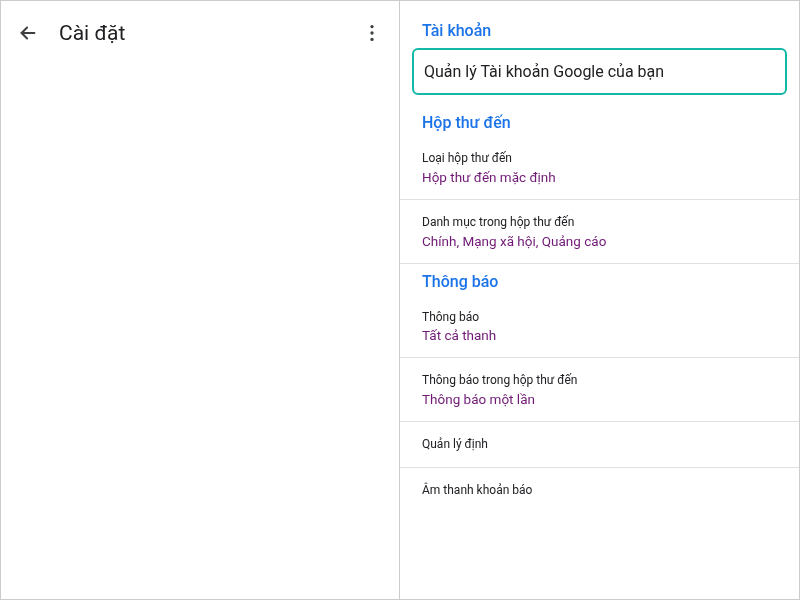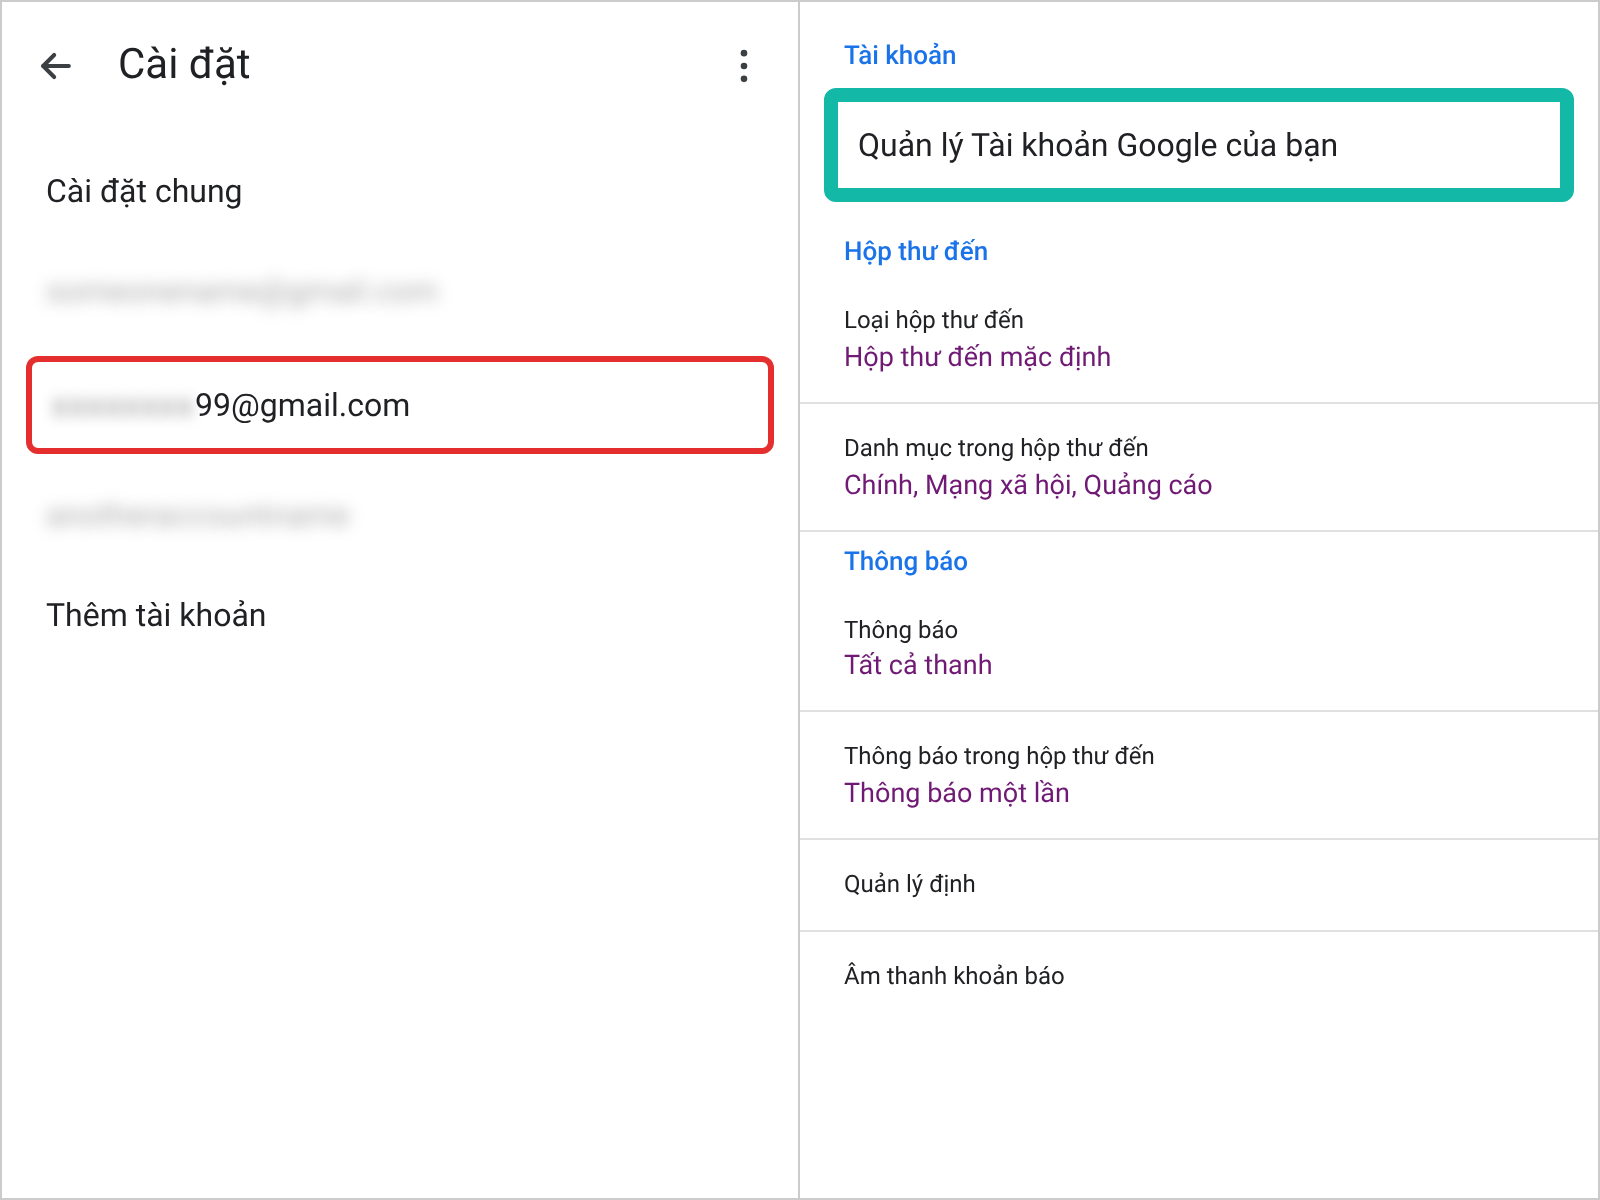--- a/index.html
+++ b/index.html
@@ -77,42 +77,42 @@
       color: transparent;
       text-shadow: 0 0 7px rgba(0,0,0,0.45);
       letter-spacing: 1px;
     }
 
     .right-content {
       padding-top: 12px;
     }
     .section-label {
       color: #1a73e8;
-      font-size: 13px;
+      font-size: 16px;
       font-weight: 500;
       padding: 8px 22px 4px 22px;
     }
     .right-item {
       padding: 14px 22px;
       border-bottom: 1px solid #e0e0e0;
       cursor: pointer;
     }
     .right-item.noborder { border-bottom: none; }
     .right-item .primary {
       font-size: 12px;
       color: #202124;
       line-height: 1.4;
     }
     .right-item .secondary {
       font-size: 13.5px;
       color: #701a75;
       margin-top: 2px;
     }
     .highlight-right {
-      border: 7px solid #14b8a6;
+      border: 2px solid #14b8a6;
       border-radius: 6px;
       margin: 4px 12px 10px 12px;
     }
     .highlight-right .inner {
       padding: 12px 10px;
       font-size: 16px;
       color: #202124;
     }
   </style>
 </head>
@@ -129,40 +129,20 @@
     <span class="title-left">Cài đặt</span>
     <span class="more-icon">
       <svg viewBox="0 0 24 24" fill="#3c4043">
         <circle cx="12" cy="5" r="1.8"></circle>
           <circle cx="12" cy="12" r="1.8"></circle>
           <circle cx="12" cy="19" r="1.8"></circle>
       </svg>
     </span>
   </div>
 
-  <div class="left-content">
-    <div class="row">Cài đặt chung</div>
-
-    <div class="row plain">
-      <span class="blurred">someonename@gmail.com</span>
-    </div>
-
-    <div class="highlight-box">
-      <div class="highlight-box-inner">
-        <span class="email-hidden">xxxxxxxx</span>
-          <span>99@gmail.com</span>
-      </div>
-    </div>
-
-    <div class="row plain">
-      <span class="blurred">anotheraccountname</span>
-    </div>
-
-    <div class="row">Thêm tài khoản</div>
-  </div>
 </div>
 
 <div class="panel-right">
   <div class="right-content">
 
     <div class="section-label">Tài khoản</div>
     <div class="highlight-right">
       <div class="inner">Quản lý Tài khoản Google của bạn</div>
     </div>
 

